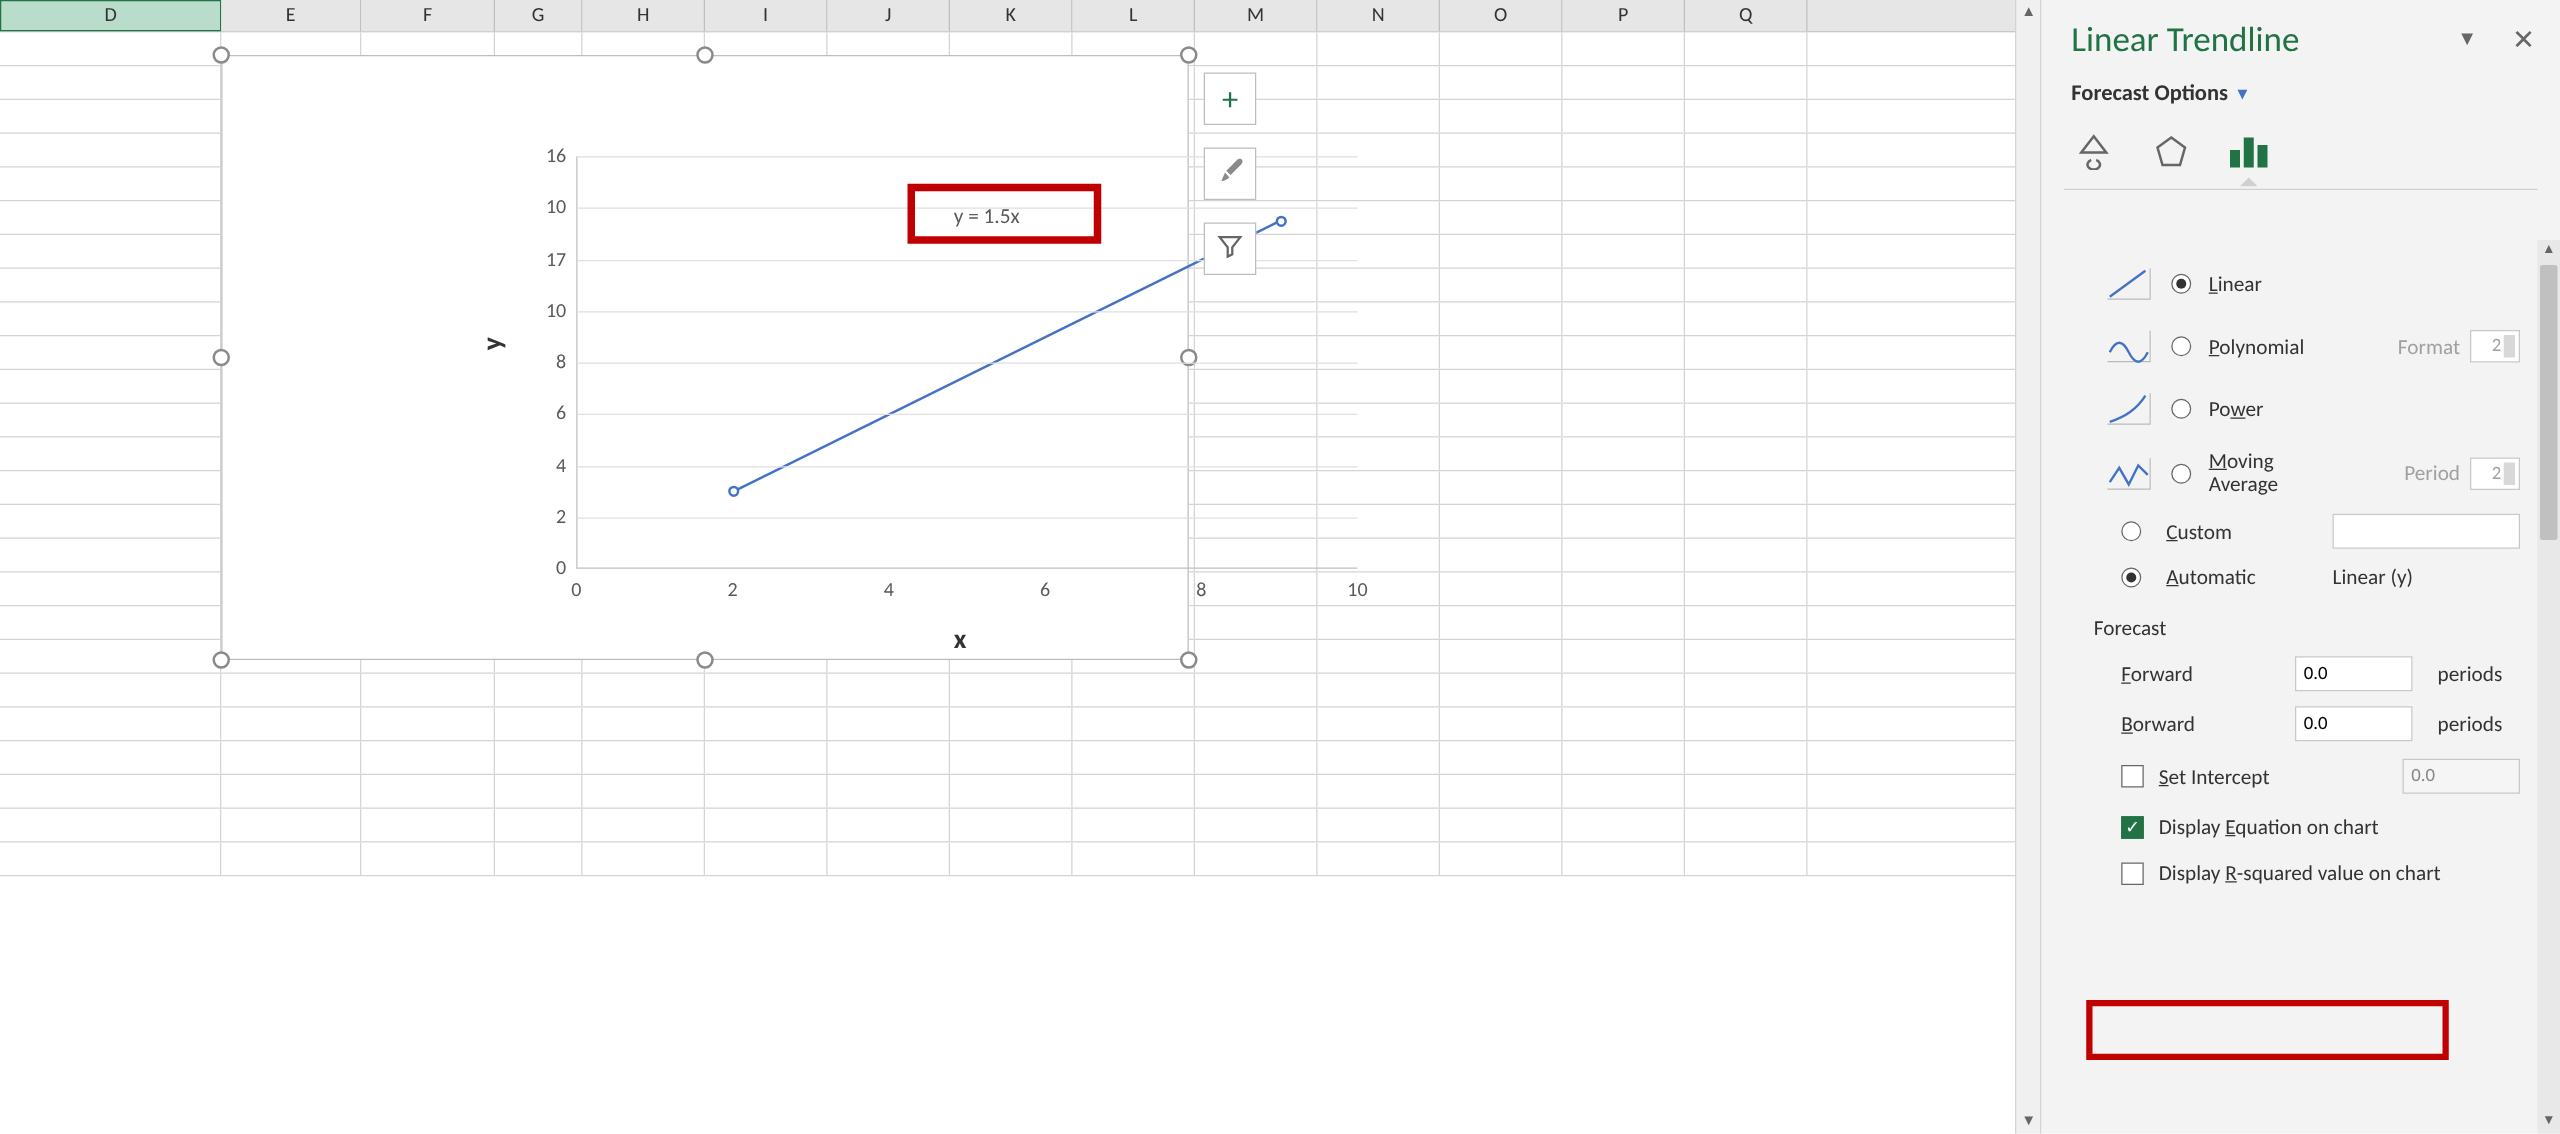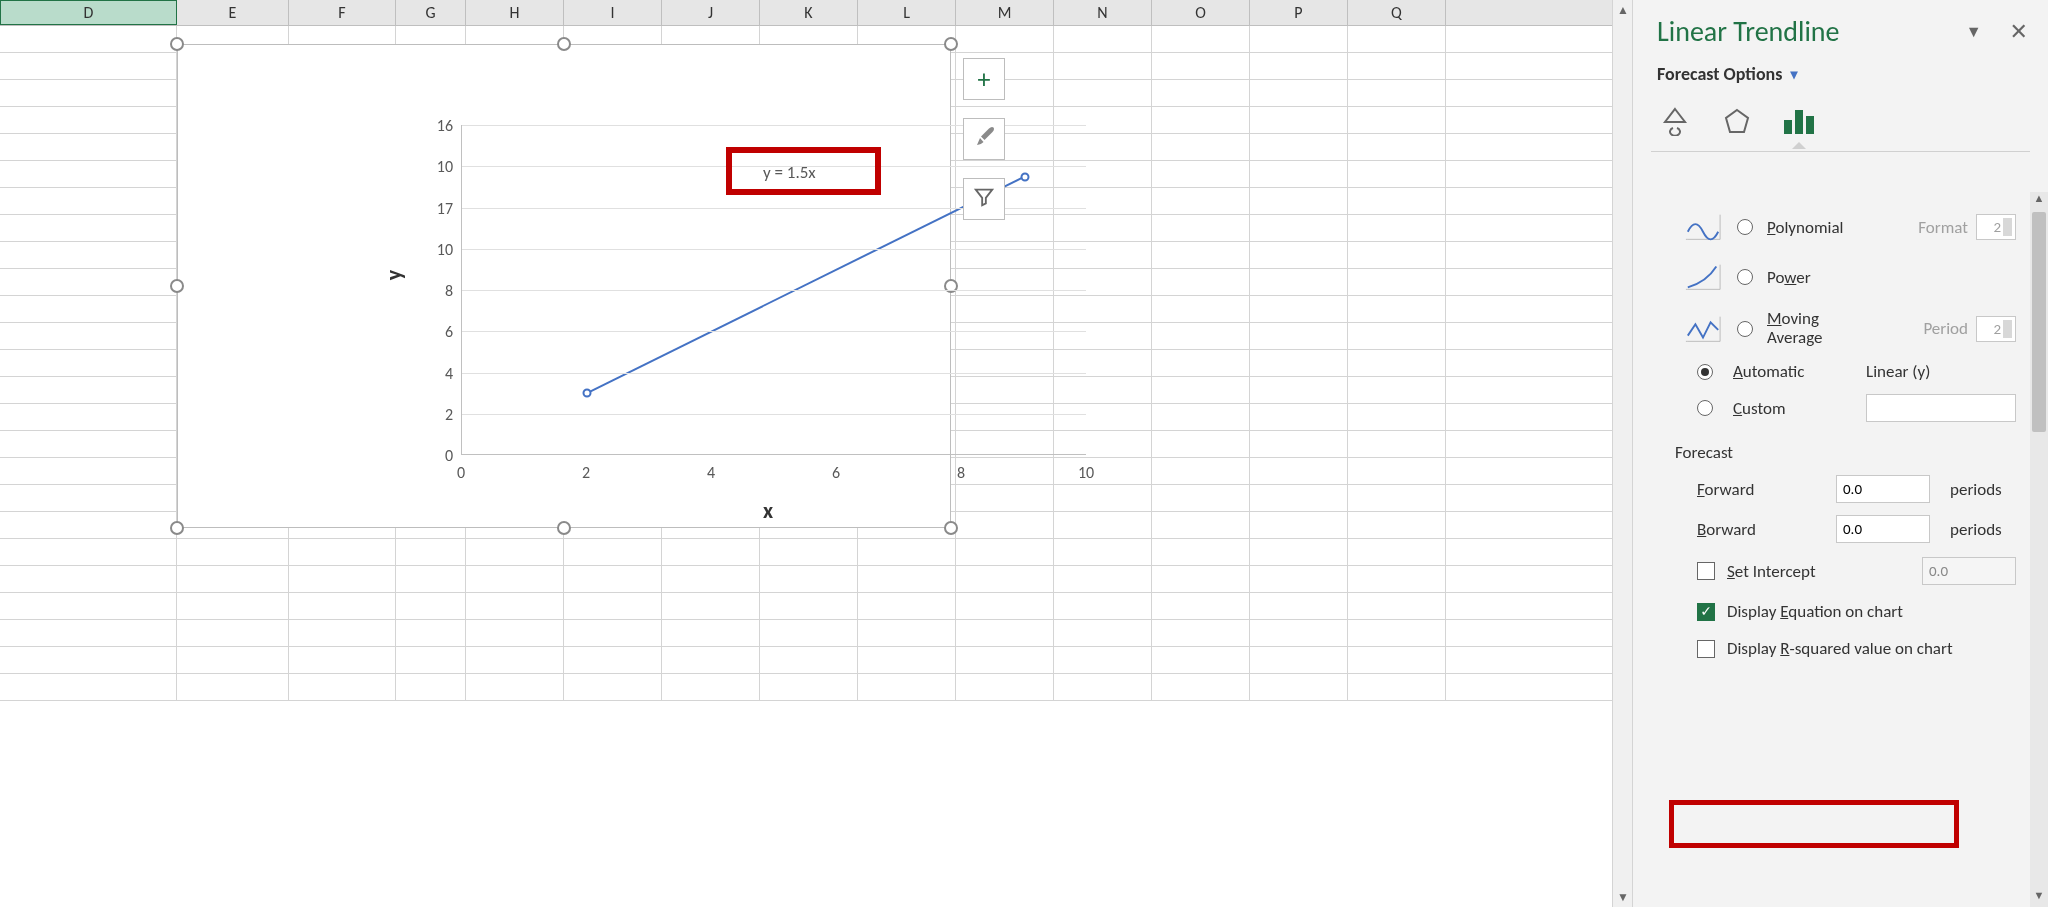--- a/index.html
+++ b/index.html
@@ -735,20 +735,30 @@
           <rect x="24" y="10" width="8" height="18" fill="#217346"></rect>
         </svg>
     </div>
   </div>
   <div class="tabs-divider"></div>
 
   <div class="pane-body">
     <div class="pane-body-inner">
 
 
+      <div class="opt-row">
+        <span class="ico tt-ico">
+            <svg viewBox="0 0 40 30">
+              <polyline points="2,28 4,28 38,28 38,2" fill="none" stroke="#bbb"></polyline>
+              <line x1="4" y1="26" x2="34" y2="4" stroke="#4472c4" stroke-width="2"></line>
+            </svg>
+          </span>
+        <span class="radio checked"></span>
+        <span><span class="u">L</span><span>inear</span></span>
+      </div>
 
 
       <div class="opt-row">
         <span class="ico tt-ico">
             <svg viewBox="0 0 40 30">
               <polyline points="2,28 4,28 38,28 38,2" fill="none" stroke="#bbb"></polyline>
               <path d="M4 20 Q 12 4 20 20 T 36 20" fill="none" stroke="#4472c4" stroke-width="2"></path>
             </svg>
           </span>
         <span class="radio"></span>
@@ -779,28 +789,28 @@
           </span>
         <span class="radio"></span>
         <span style="line-height:1.1"><span class="u">M</span>oving<br>Average</span>
         <span class="opt-extra">
           <span>Period</span>
           <span class="spinner">2</span>
         </span>
       </div>
 
       <div class="name-row">
+        <span class="radio"></span>
+        <span><span class="u">C</span><span>ustom</span></span>
+        <input class="text-input" style="margin-left: auto;" value="">
+      </div>
+      <div class="name-row">
         <span class="radio checked"></span>
         <span><span class="u">A</span><span>utomatic</span></span>
         <span class="name-value">Linear (y)</span>
-      </div>
-      <div class="name-row">
-        <span class="radio"></span>
-        <span><span class="u">C</span><span>ustom</span></span>
-        <input class="text-input" style="margin-left: auto;" value="">
       </div>
 
       <div class="section-label">Forecast</div>
       <div class="fc-row">
         <span><span class="u">F</span><span>orward</span></span>
         <input class="num" value="0.0" style="">
         <span class="unit">periods</span>
       </div>
       <div class="fc-row">
         <span><span class="u">B</span><span>orward</span></span>

